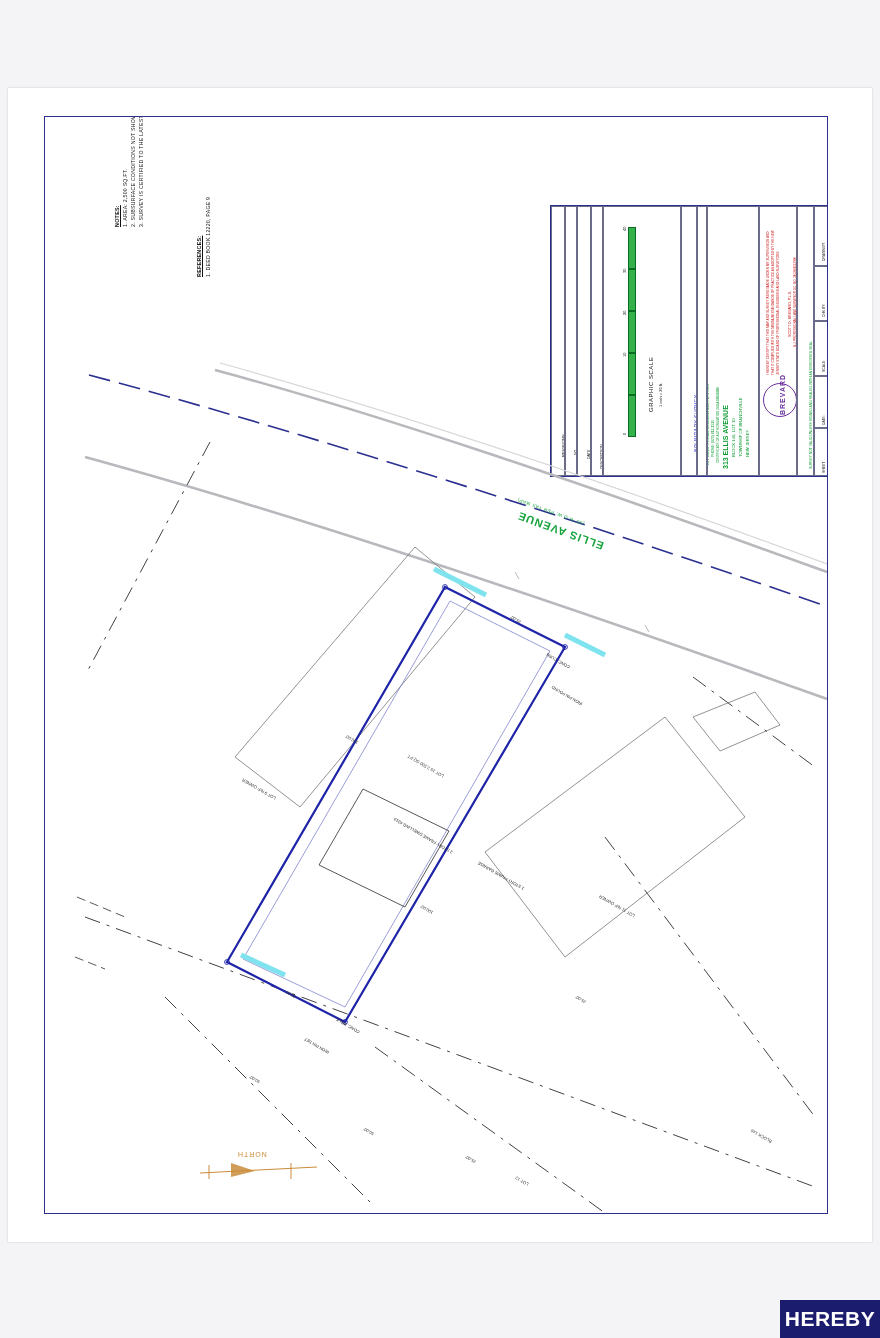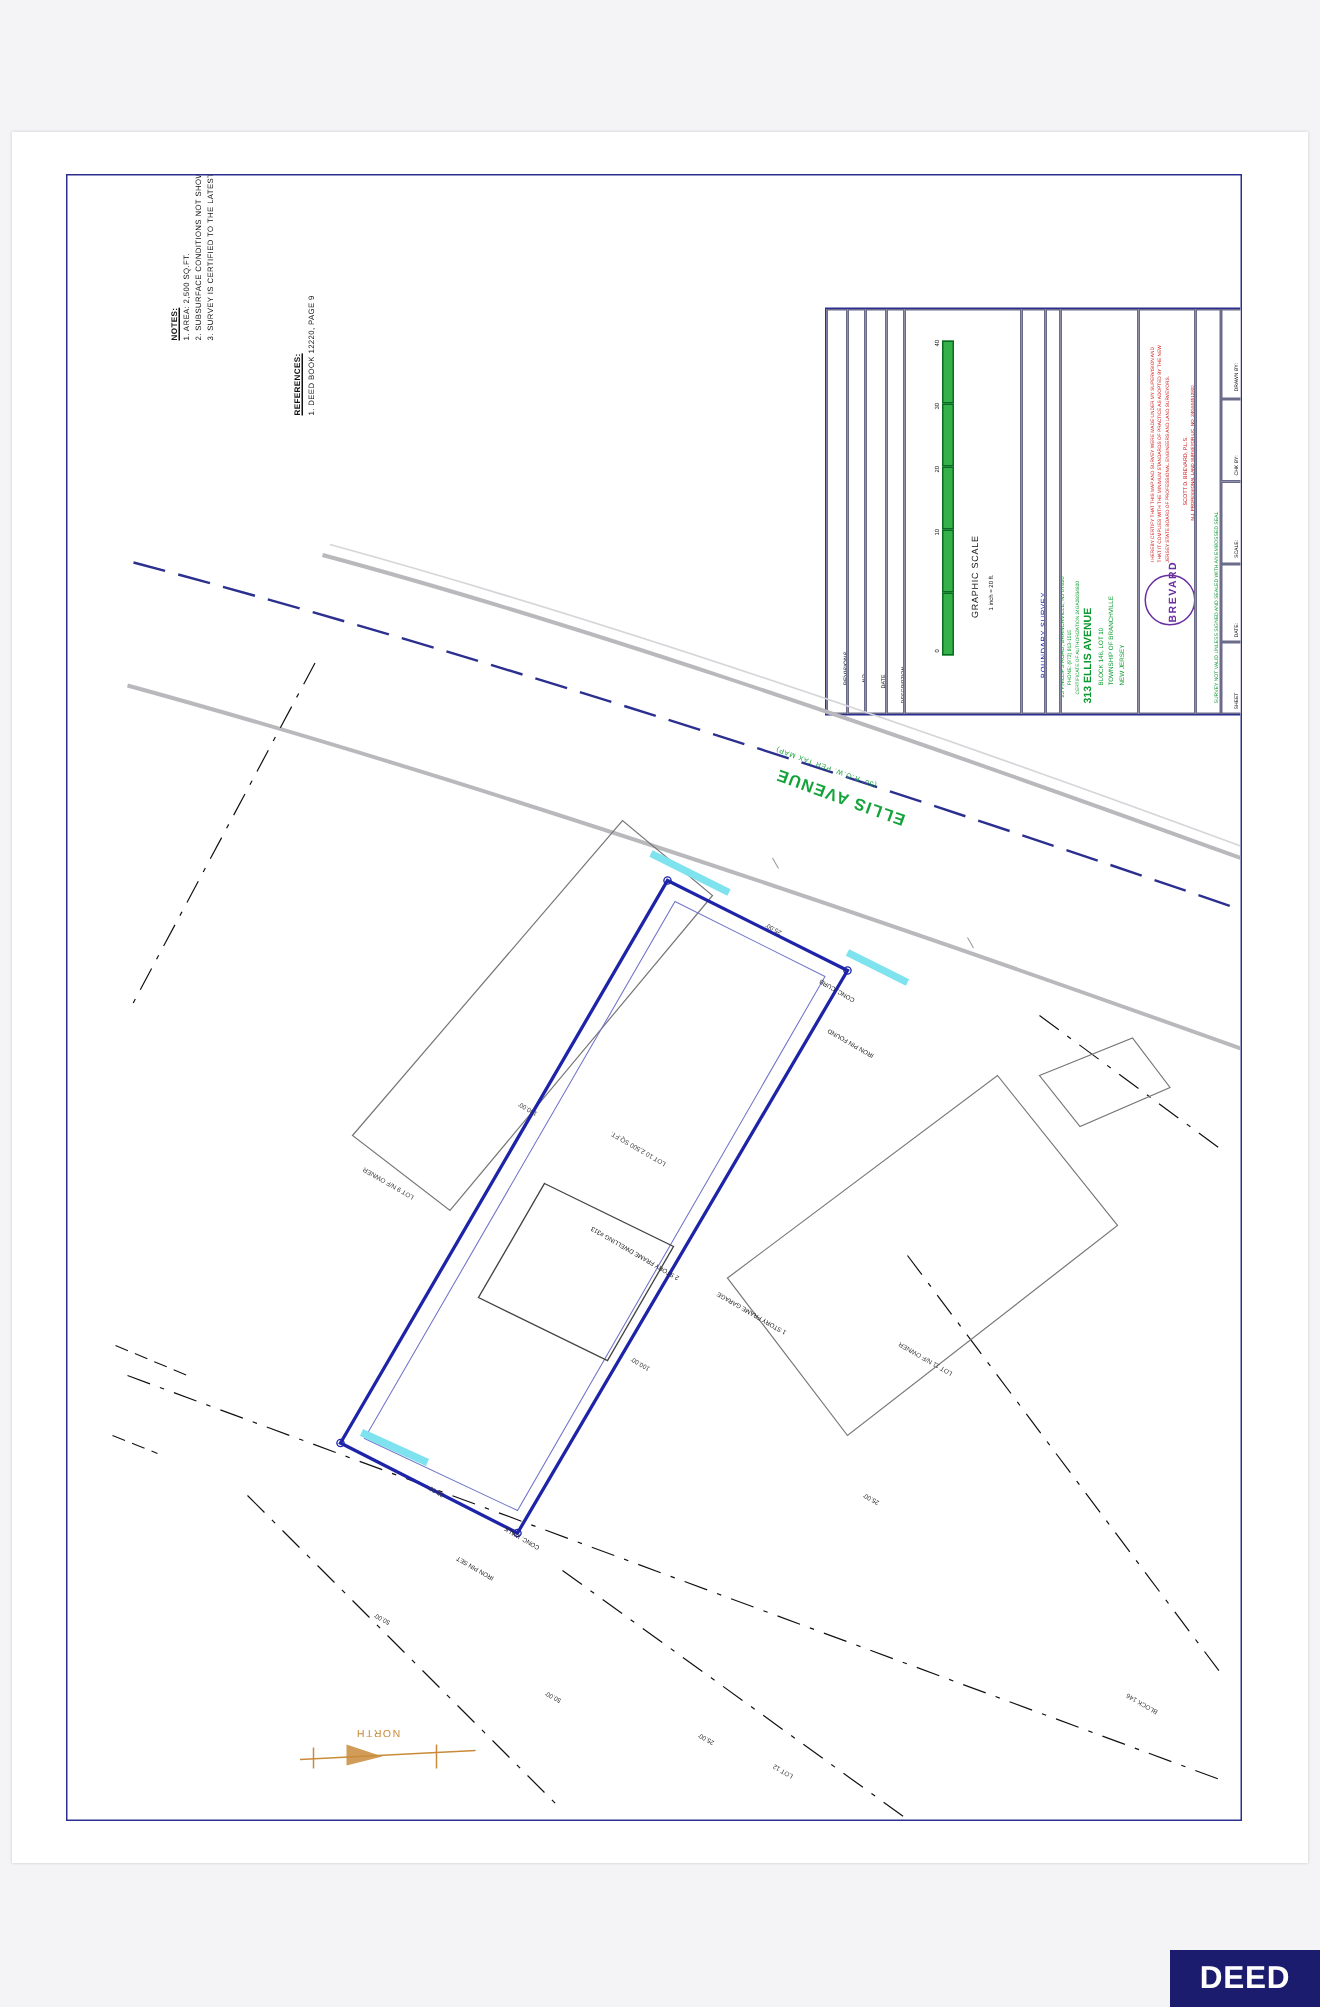--- a/index.html
+++ b/index.html
@@ -439,14 +439,14 @@
           <path d="M36 16 L 60 24 L 36 30 Z" fill="#c98b3a" opacity="0.85"></path>
           <path d="M96 16 L 96 32" stroke="#c98b3a" stroke-width="1"></path>
           <path d="M14 18 L 14 32" stroke="#c98b3a" stroke-width="1"></path>
         </svg>
         <div class="na-label rot180" style="left:42px; top:4px;">NORTH</div>
       </div>
 
     </div>
   </div>
 
-  <div id="njmls">DEED</div>
+  <div id="njmls">HEREBY</div>
 </div>
 
 </body></html>

